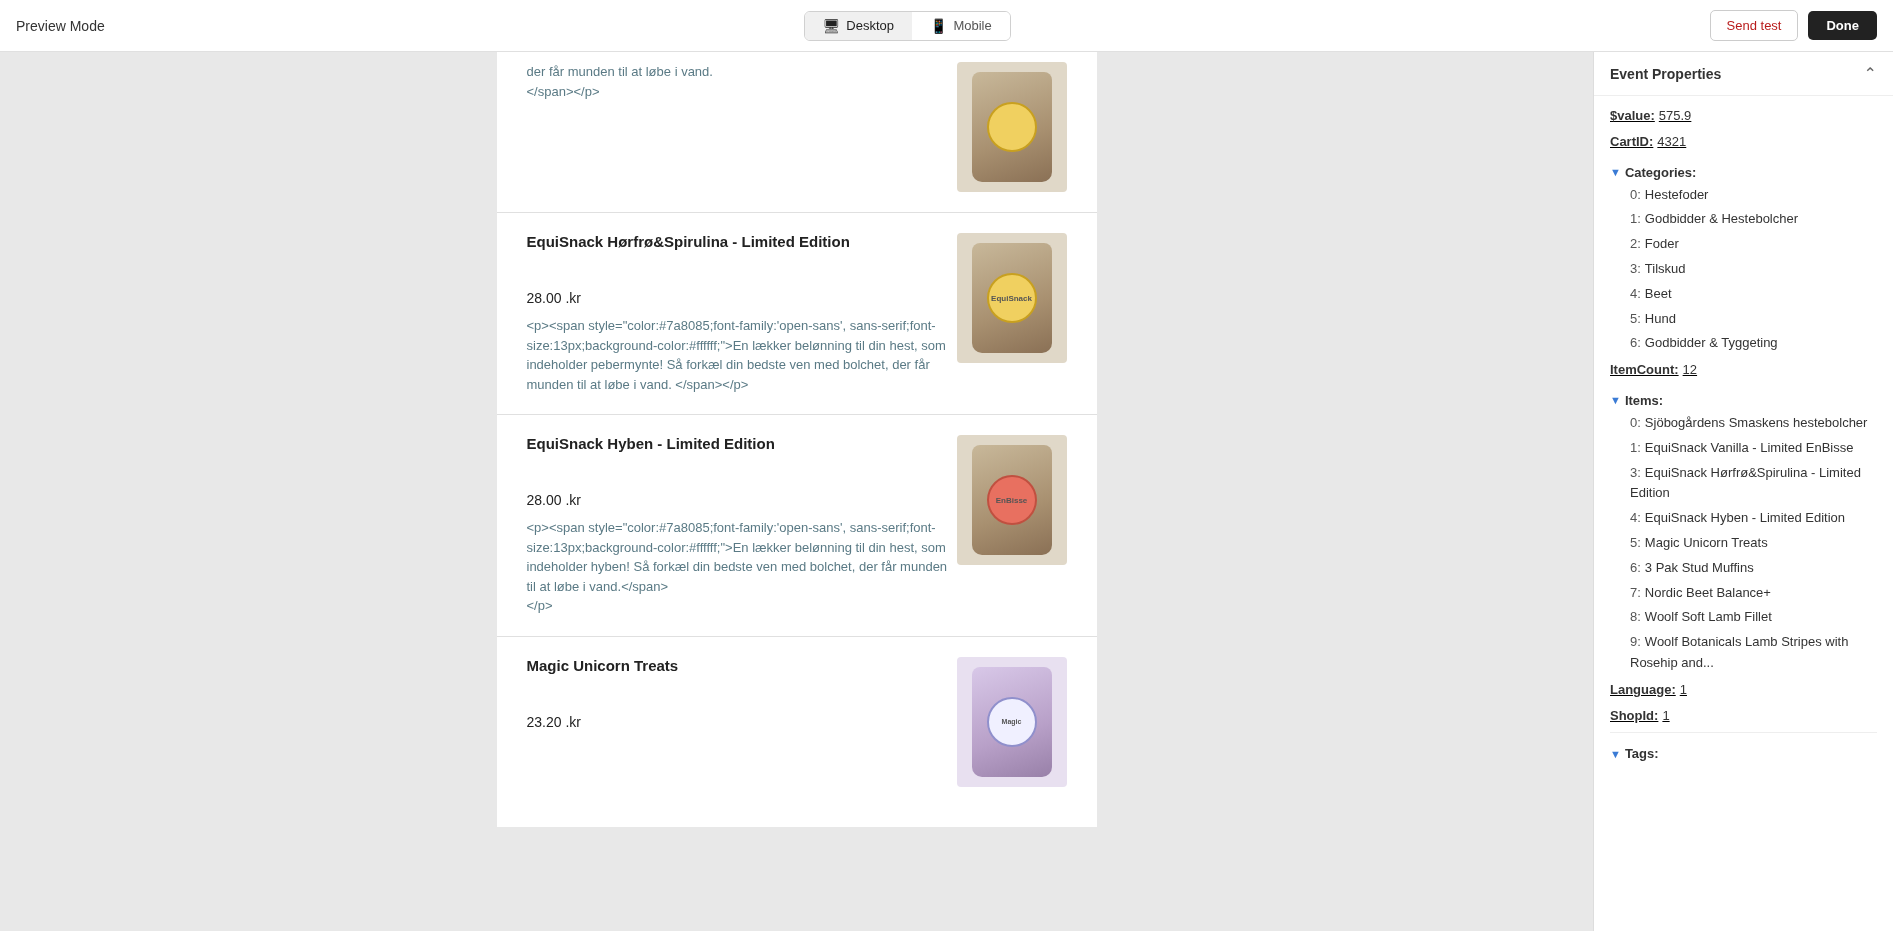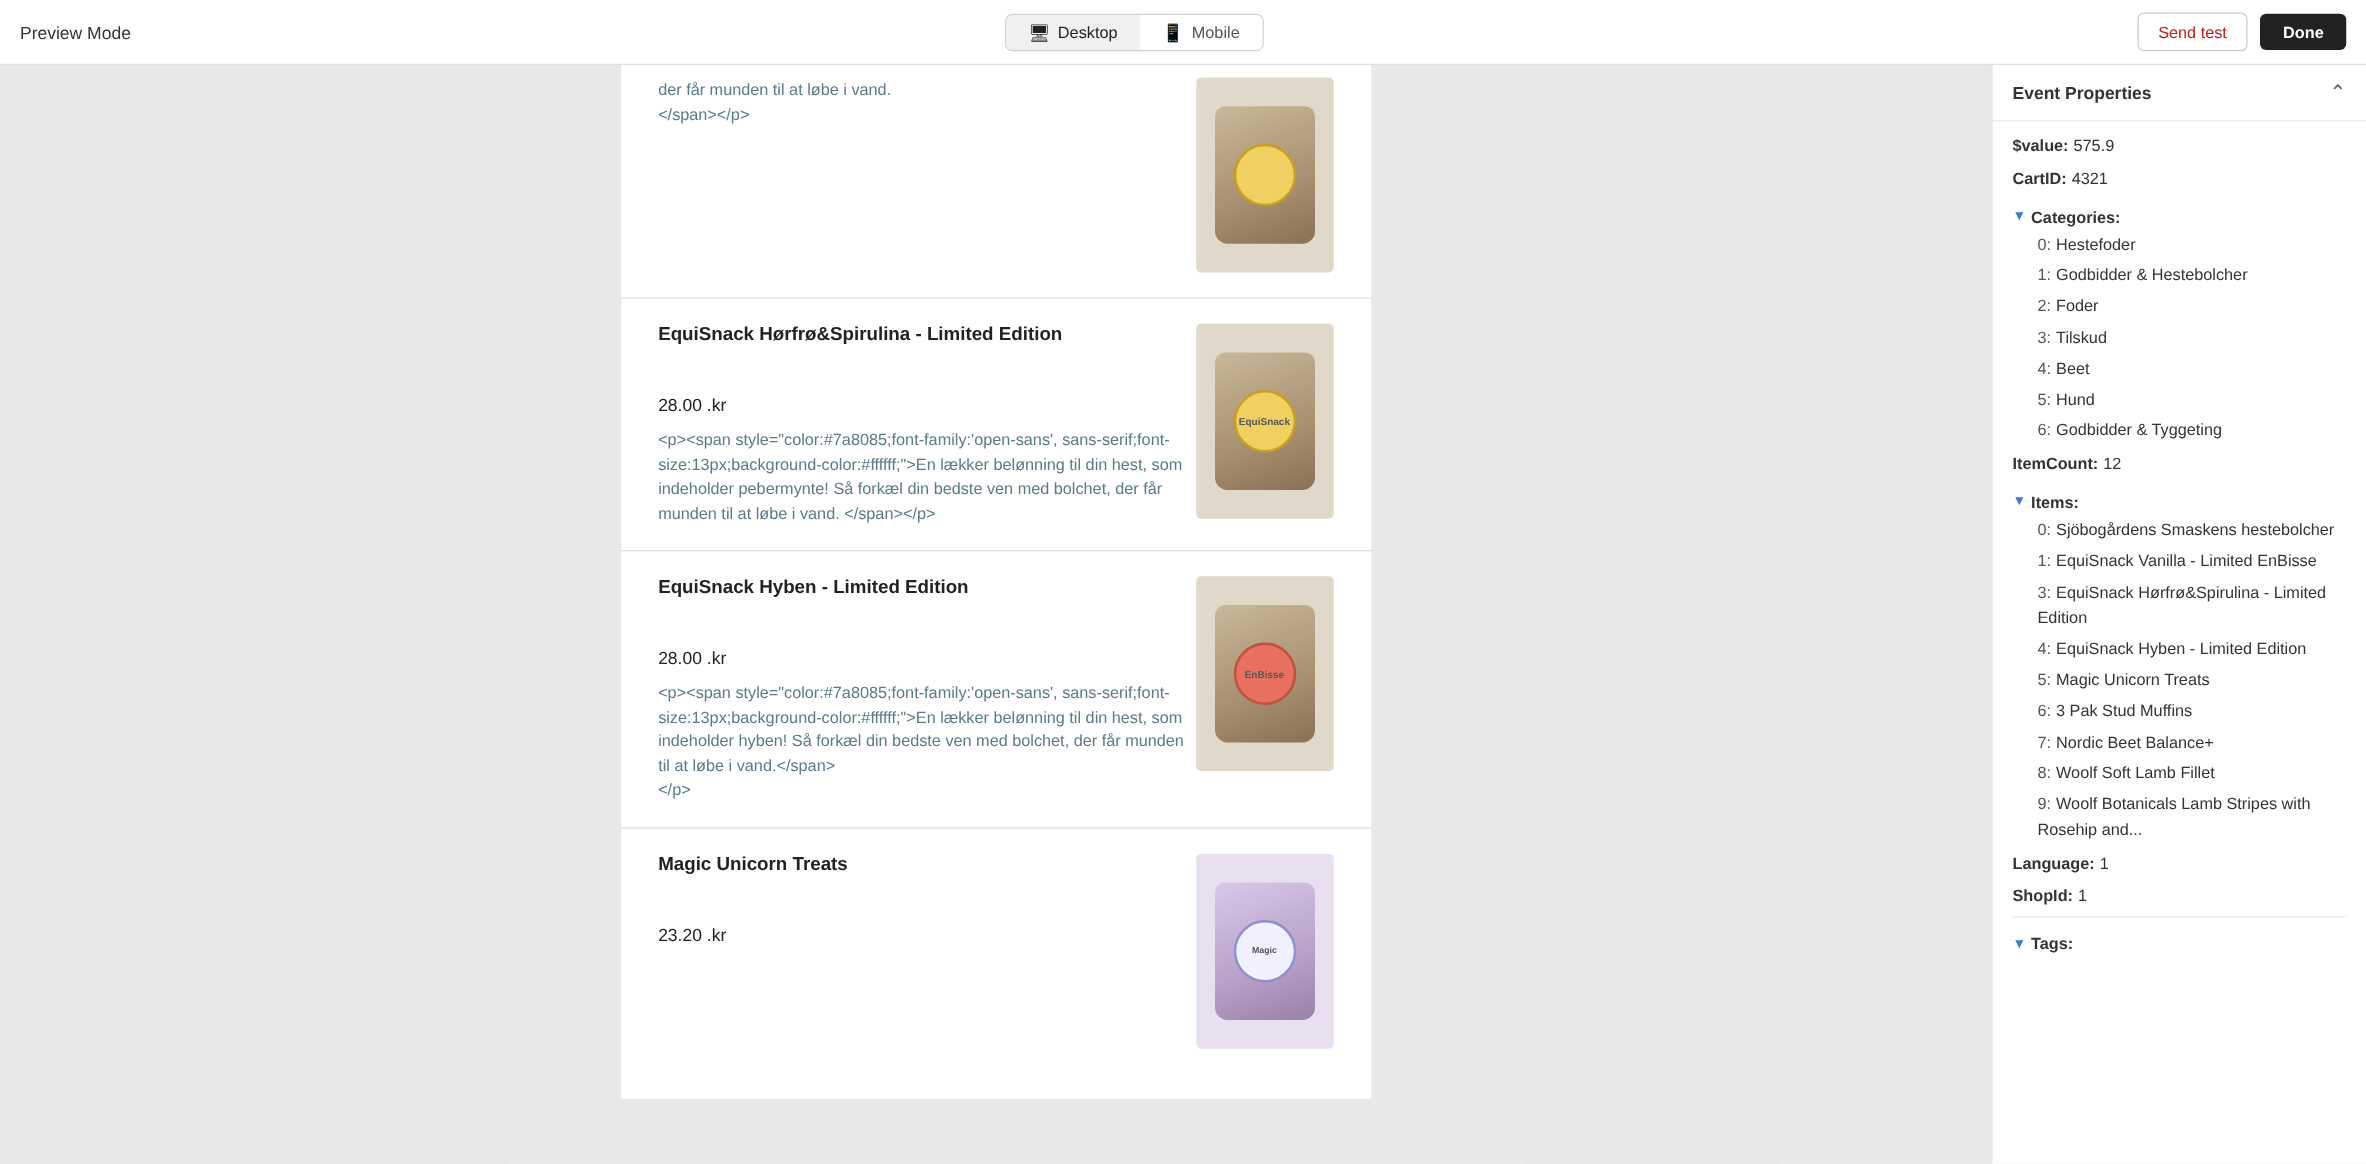--- a/index.html
+++ b/index.html
@@ -109,21 +109,21 @@
       margin-bottom: 10px;
       margin-top: 40px;
     }
     .product-desc {
       font-size: 13px;
       color: #5a7a85;
       line-height: 1.5;
     }
     .product-image-placeholder {
       width: 110px;
-      height: 156px;
+      height: 130px;
       background: #e0d8c8;
       border-radius: 4px;
       flex-shrink: 0;
       display: flex;
       align-items: center;
       justify-content: center;
       overflow: hidden;
     }
     .bag-shape {
       width: 80px;
@@ -174,20 +174,21 @@
     }
     .collapse-icon { cursor: pointer; font-size: 16px; color: #666; }
 
     
     .props-list { padding: 10px 16px; font-size: 13px; }
     .prop-row {
       display: flex;
       align-items: baseline;
       margin-bottom: 5px;
       line-height: 1.6;
+      text-decoration: underline;
     }
     .prop-key {
       font-weight: 600;
       color: #333;
       margin-right: 4px;
       white-space: nowrap;
     }
     .prop-val { color: #333; }
     .prop-val.link { color: #3a7bd5; }
 

